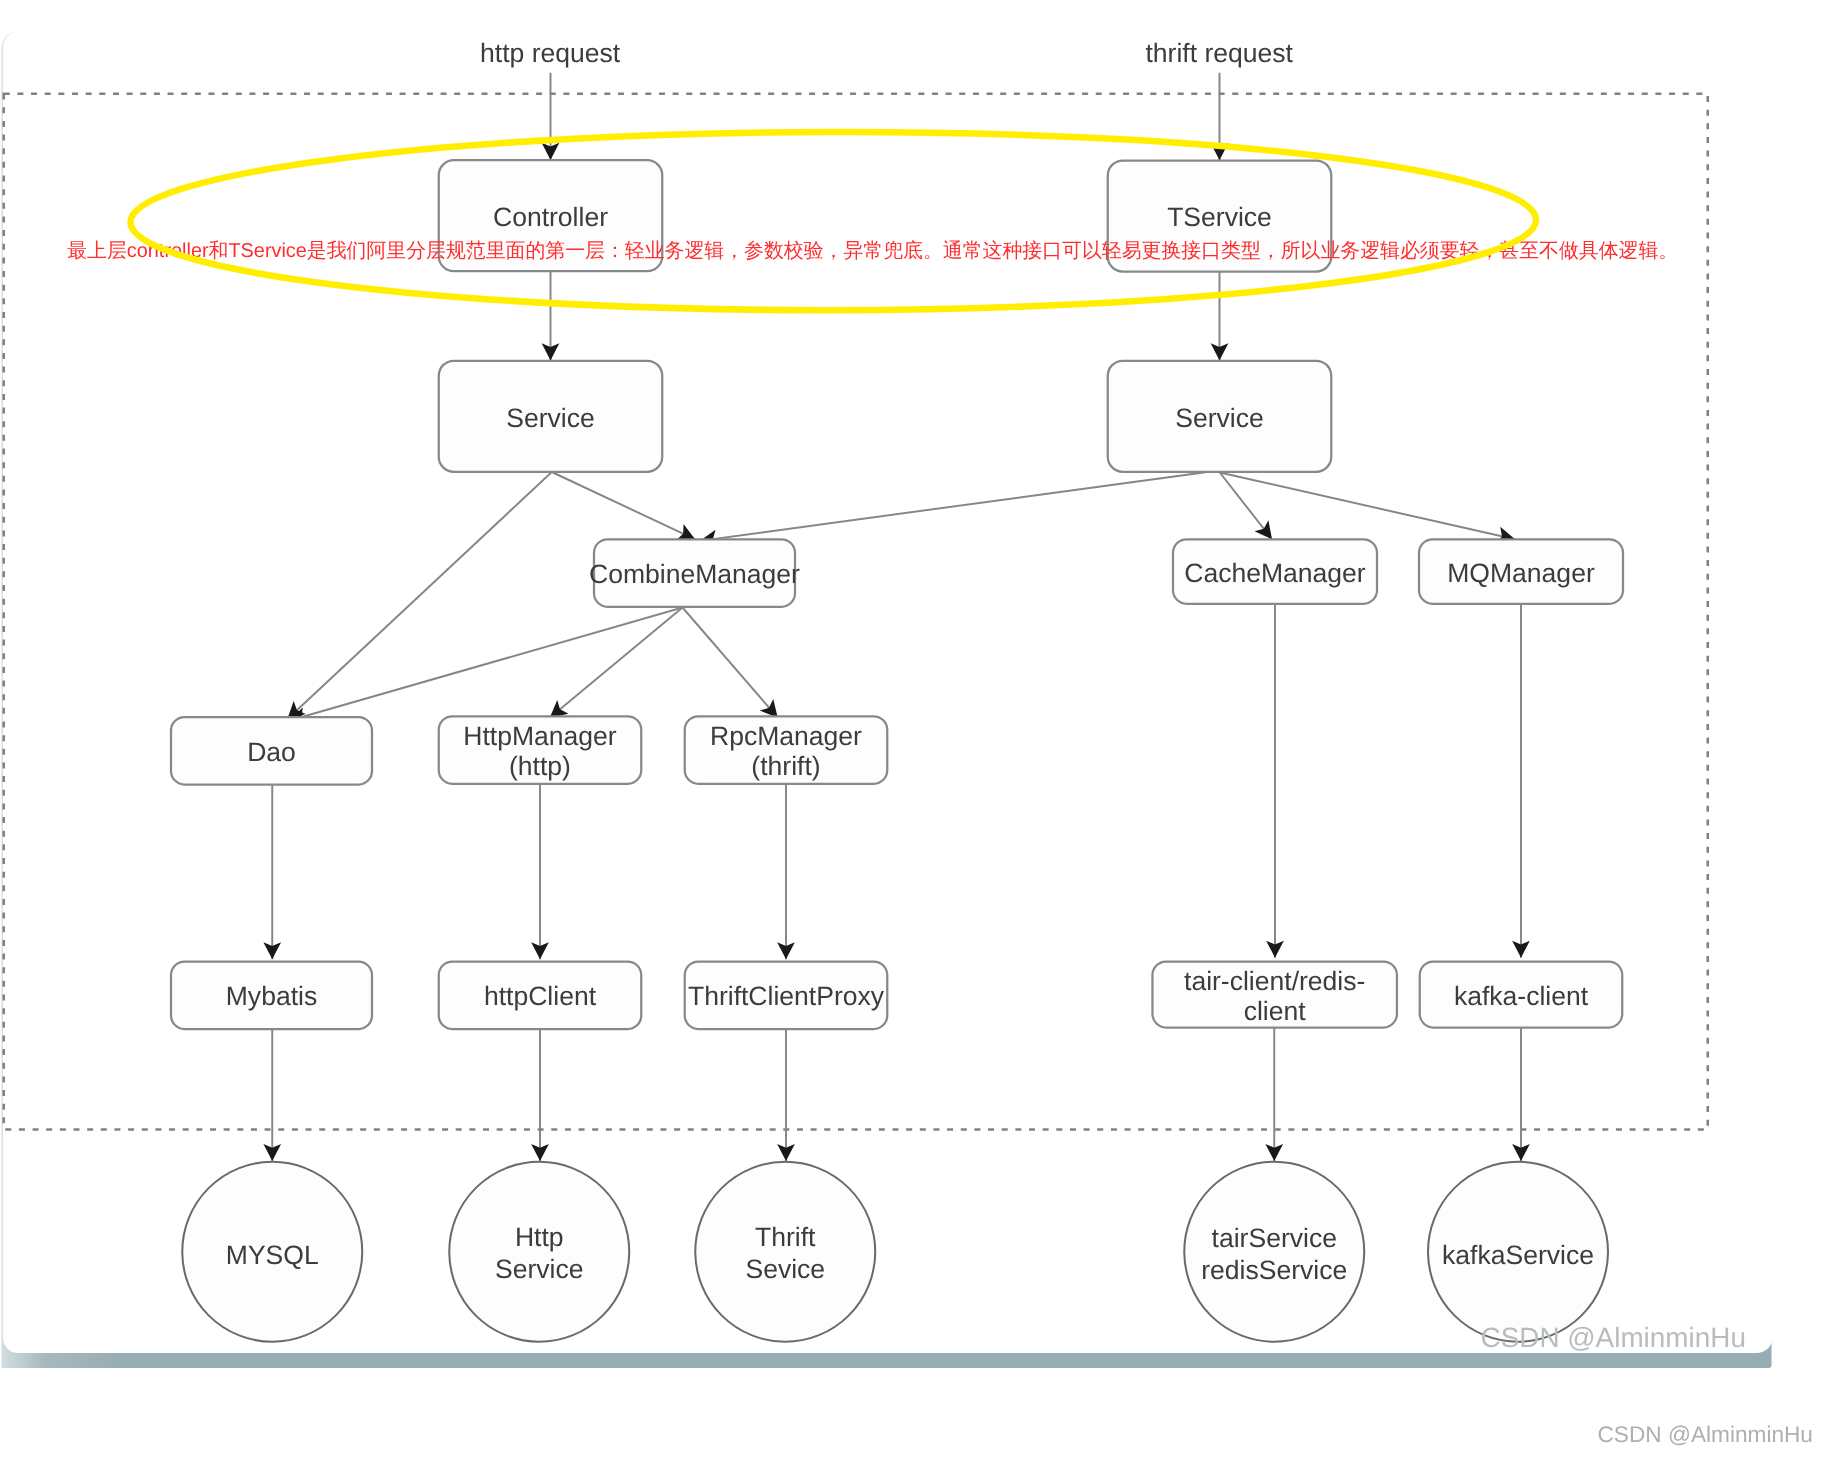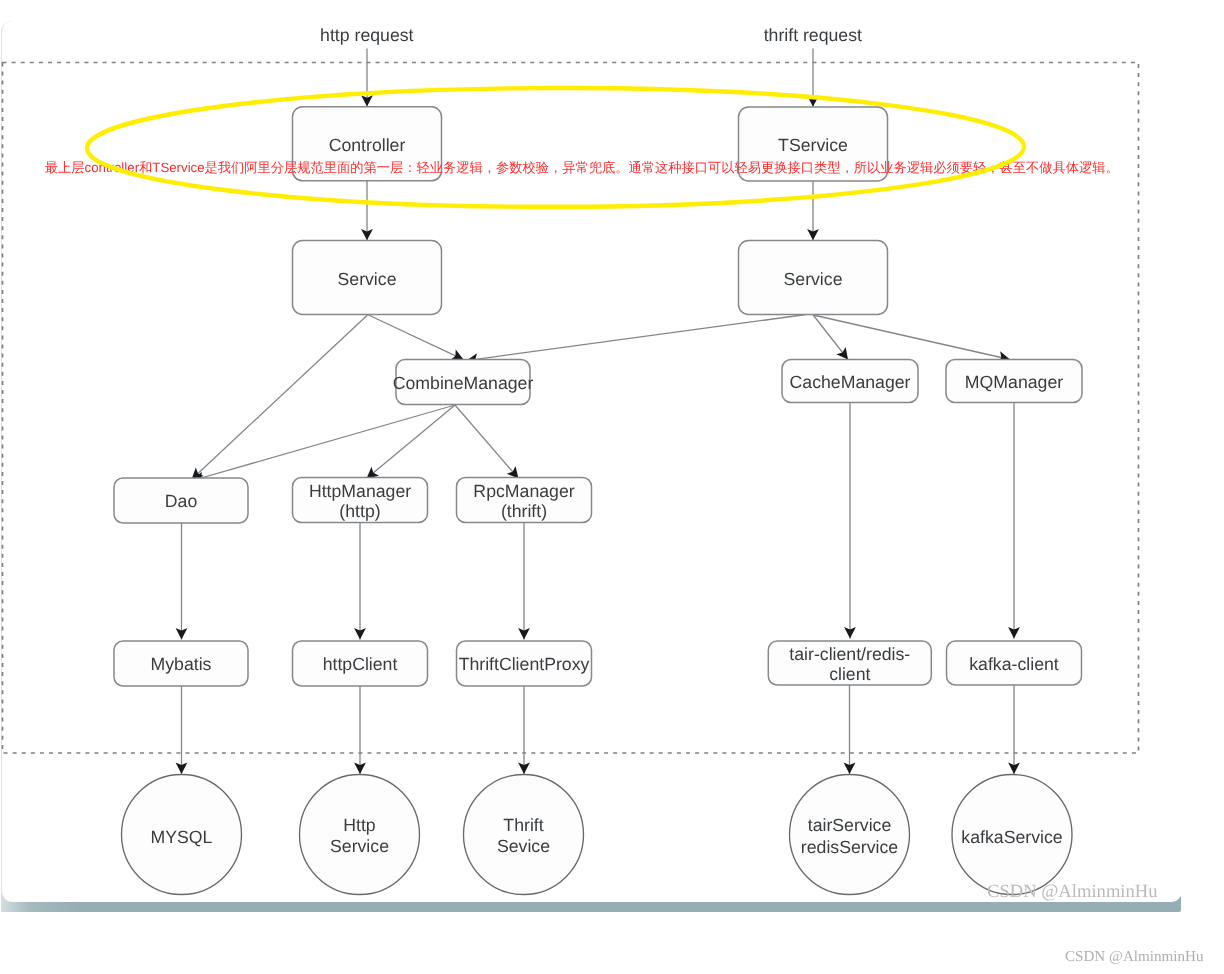--- a/index.html
+++ b/index.html
@@ -25,21 +25,21 @@
   #card{z-index:1;}
   svg#diagram{z-index:2;}
   .wm{z-index:3;}
   svg#diagram{position:absolute;left:0;top:0;width:1224px;height:974px;overflow:visible;}
   svg#diagram text{font-family:"Liberation Sans",sans-serif;fill:#3a3d40;}
   svg#diagram text.node-label{font-size:17.7px;text-anchor:middle;}
   svg#diagram text.req-label{font-size:17.7px;text-anchor:middle;fill:#3a3d40;}
   svg#diagram text.ann-text{font-size:13.4px;fill:#ff2d2d;font-family:"Liberation Sans",sans-serif;}
   .wm{
     position:absolute;white-space:nowrap;
-    font-family:Liberation Serif, serif;
+    font-family:Liberation Sans, sans-serif;
     -webkit-font-smoothing:antialiased;
     text-rendering:geometricPrecision;
   }
   #wm-inner{left:987px;top:881px;color:#b9bcbd;font-size:18.6px;line-height:22px;}
   #wm-outer{left:1065px;top:947px;color:#adb0b1;font-size:15.1px;line-height:20px;}
 </style>
 </head>
 <body>
 
 <div id="root">

